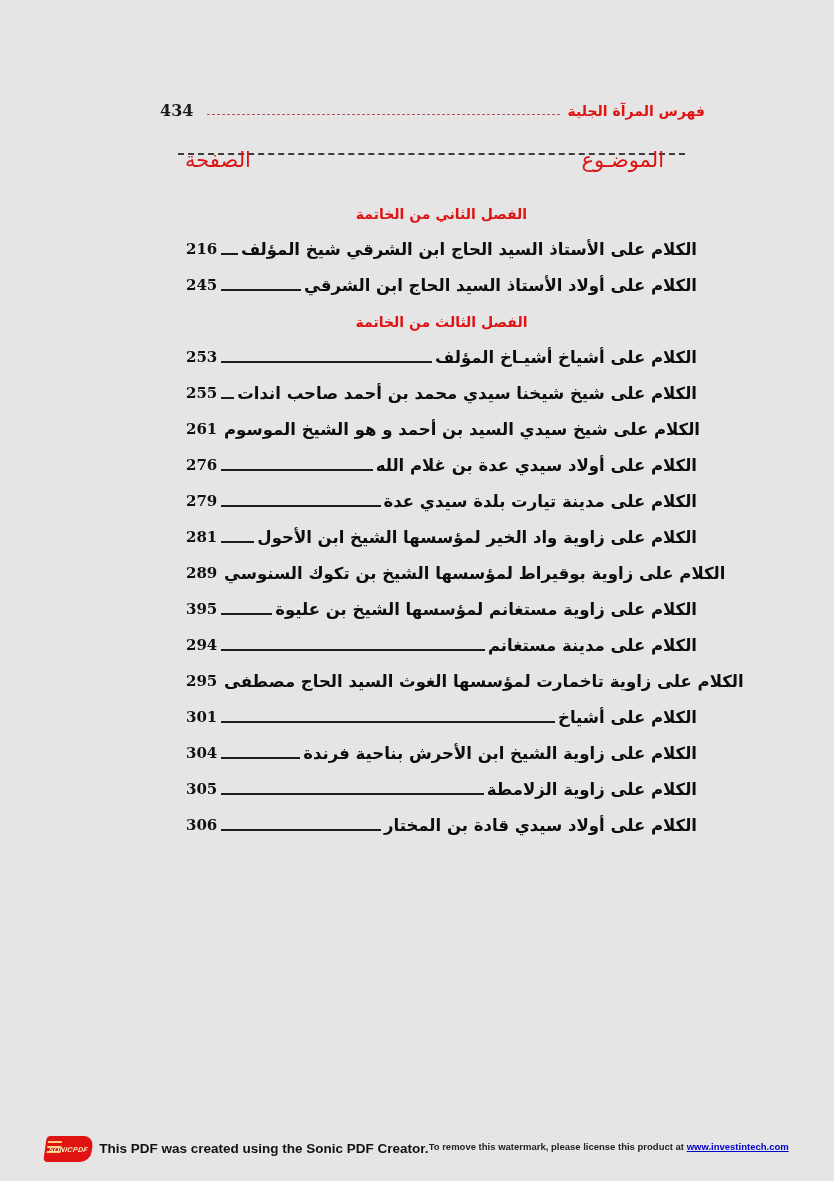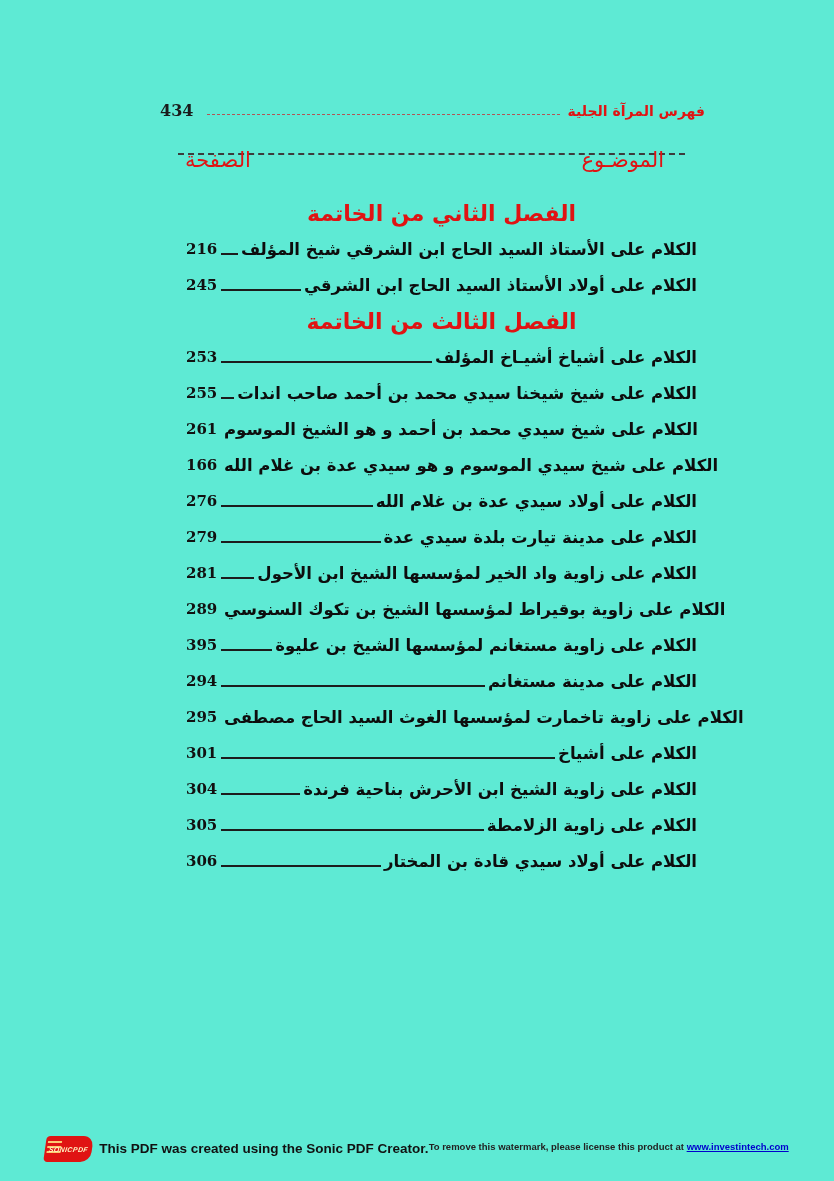--- a/index.html
+++ b/index.html
@@ -1,19 +1,19 @@
 <!DOCTYPE html>
 <html lang="ar" style="--red: #e01313; --muted-red: #b25555; --link-blue: #0000cc;"><head>
 <meta charset="utf-8">
 <style>
   html,body{margin:0;padding:0;background:#ffffff;}
   .page{
     position:relative;
     width:834px;height:1181px;
-    background:#5eead4;
+    background:#e5e5e5;
     overflow:hidden;
     font-family:"DejaVu Sans", sans-serif;
   }
   
   .header-row{
     position:absolute;top:101px;left:160px;width:545px;
     display:flex;align-items:center;
   }
   .folio{
     font-family:"DejaVu Serif","Liberation Serif",serif;
@@ -38,21 +38,21 @@
     display:flex;justify-content:space-between;align-items:center;
     color:var(--red);font-weight:normal;font-size:21px;direction:ltr;
   }
   .columns-row .col-label{white-space:nowrap;}
   
   .toc{
     position:absolute;top:201px;left:186px;width:511px;
   }
   .section-heading{
     text-align:center;color:var(--red);font-weight:bold;
-    font-size:22px;direction:rtl;
+    font-size:14px;direction:rtl;
     height:26px;line-height:26px;margin-top:6px;margin-bottom:4px;
     white-space:nowrap;
   }
   .section-heading:first-child{margin-top:0;}
   .toc-row{
     display:flex;align-items:center;height:36px;direction:ltr;
   }
   .pg{
     font-family:"DejaVu Serif","Liberation Serif",serif;
     font-weight:bold;font-size:15px;color:#111;
@@ -135,26 +135,21 @@
         <span class="ttl">الكلام على أشياخ أشيـاخ المؤلف</span>
       </div>
       <div class="toc-row">
         <span class="pg">255</span>
         <span class="leader"></span>
         <span class="ttl">الكلام على شيخ شيخنا سيدي محمد بن أحمد صاحب اندات</span>
       </div>
       <div class="toc-row">
         <span class="pg">261</span>
         <span class="leader"></span>
-        <span class="ttl">الكلام على شيخ  سيدي محمد بن أحمد و هو الشيخ الموسوم</span>
-      </div>
-      <div class="toc-row">
-        <span class="pg">166</span>
-        <span class="leader"></span>
-        <span class="ttl">الكلام على شيخ  سيدي  الموسوم و هو سيدي عدة بن غلام الله</span>
+        <span class="ttl">الكلام على شيخ  سيدي السيد بن أحمد و هو الشيخ الموسوم</span>
       </div>
       <div class="toc-row">
         <span class="pg">276</span>
         <span class="leader"></span>
         <span class="ttl">الكلام على أولاد  سيدي عدة بن غلام الله</span>
       </div>
       <div class="toc-row">
         <span class="pg">279</span>
         <span class="leader"></span>
         <span class="ttl">الكلام على مدينة تيارت بلدة سيدي  عدة</span>

